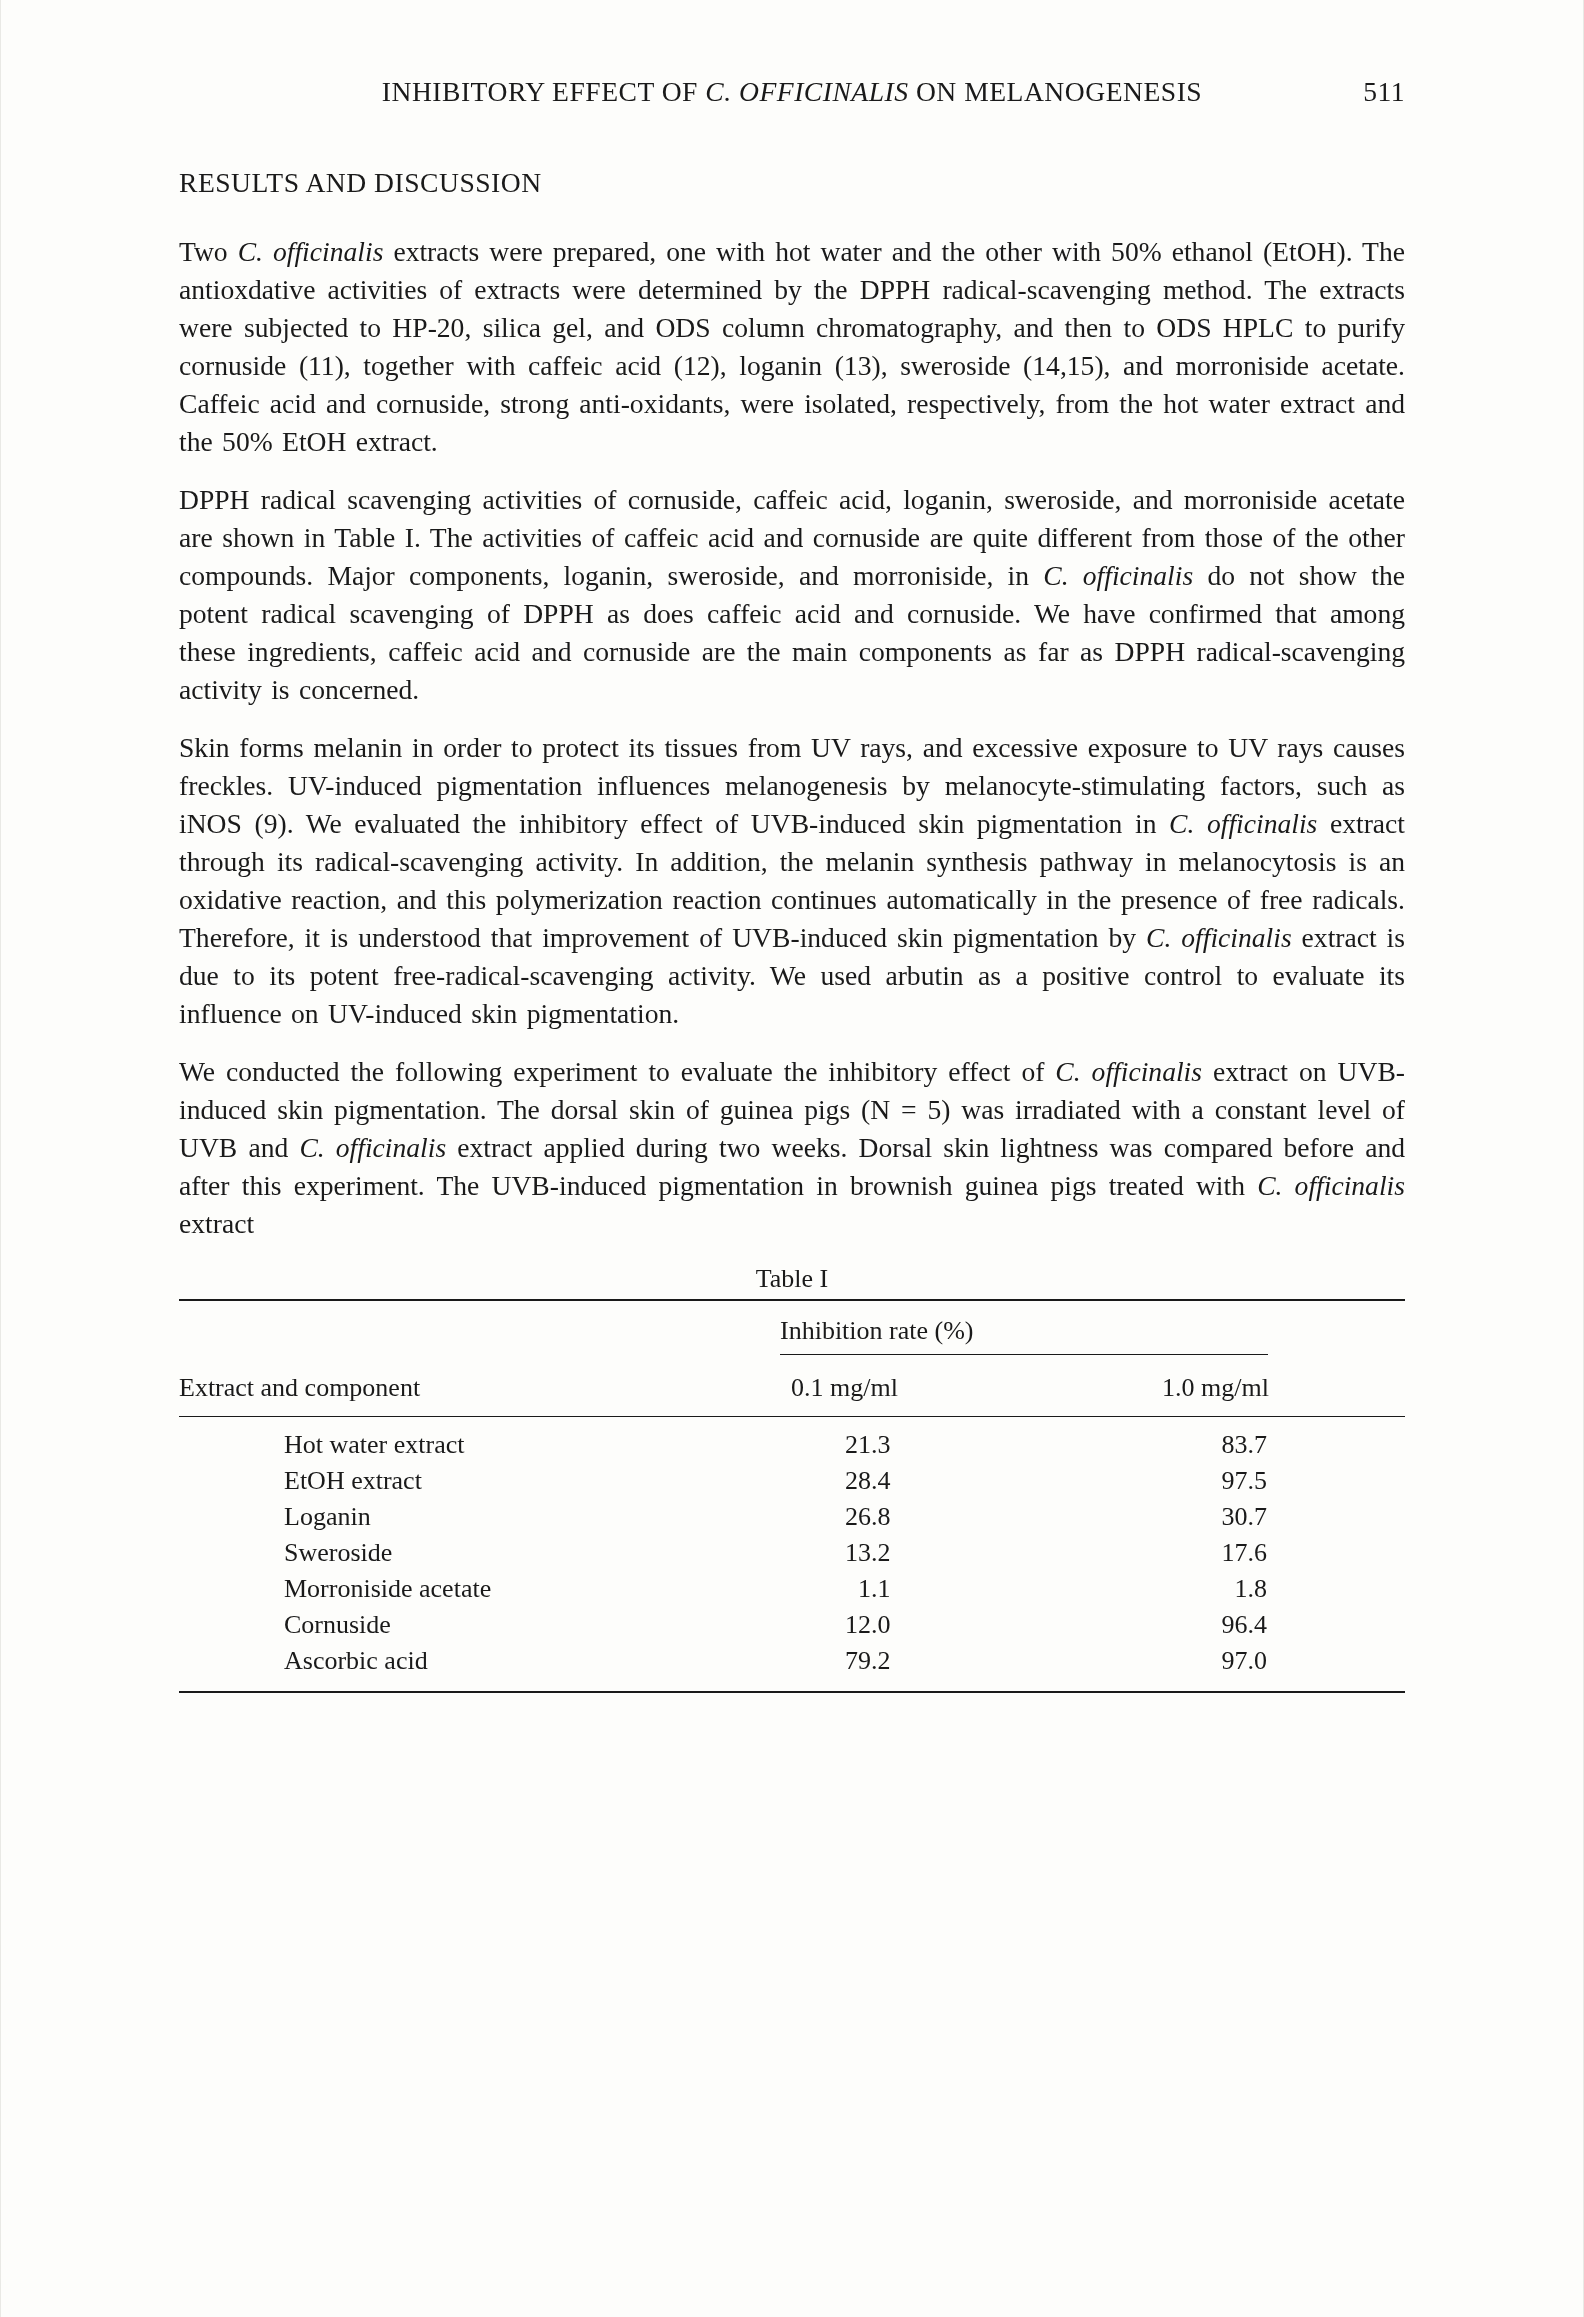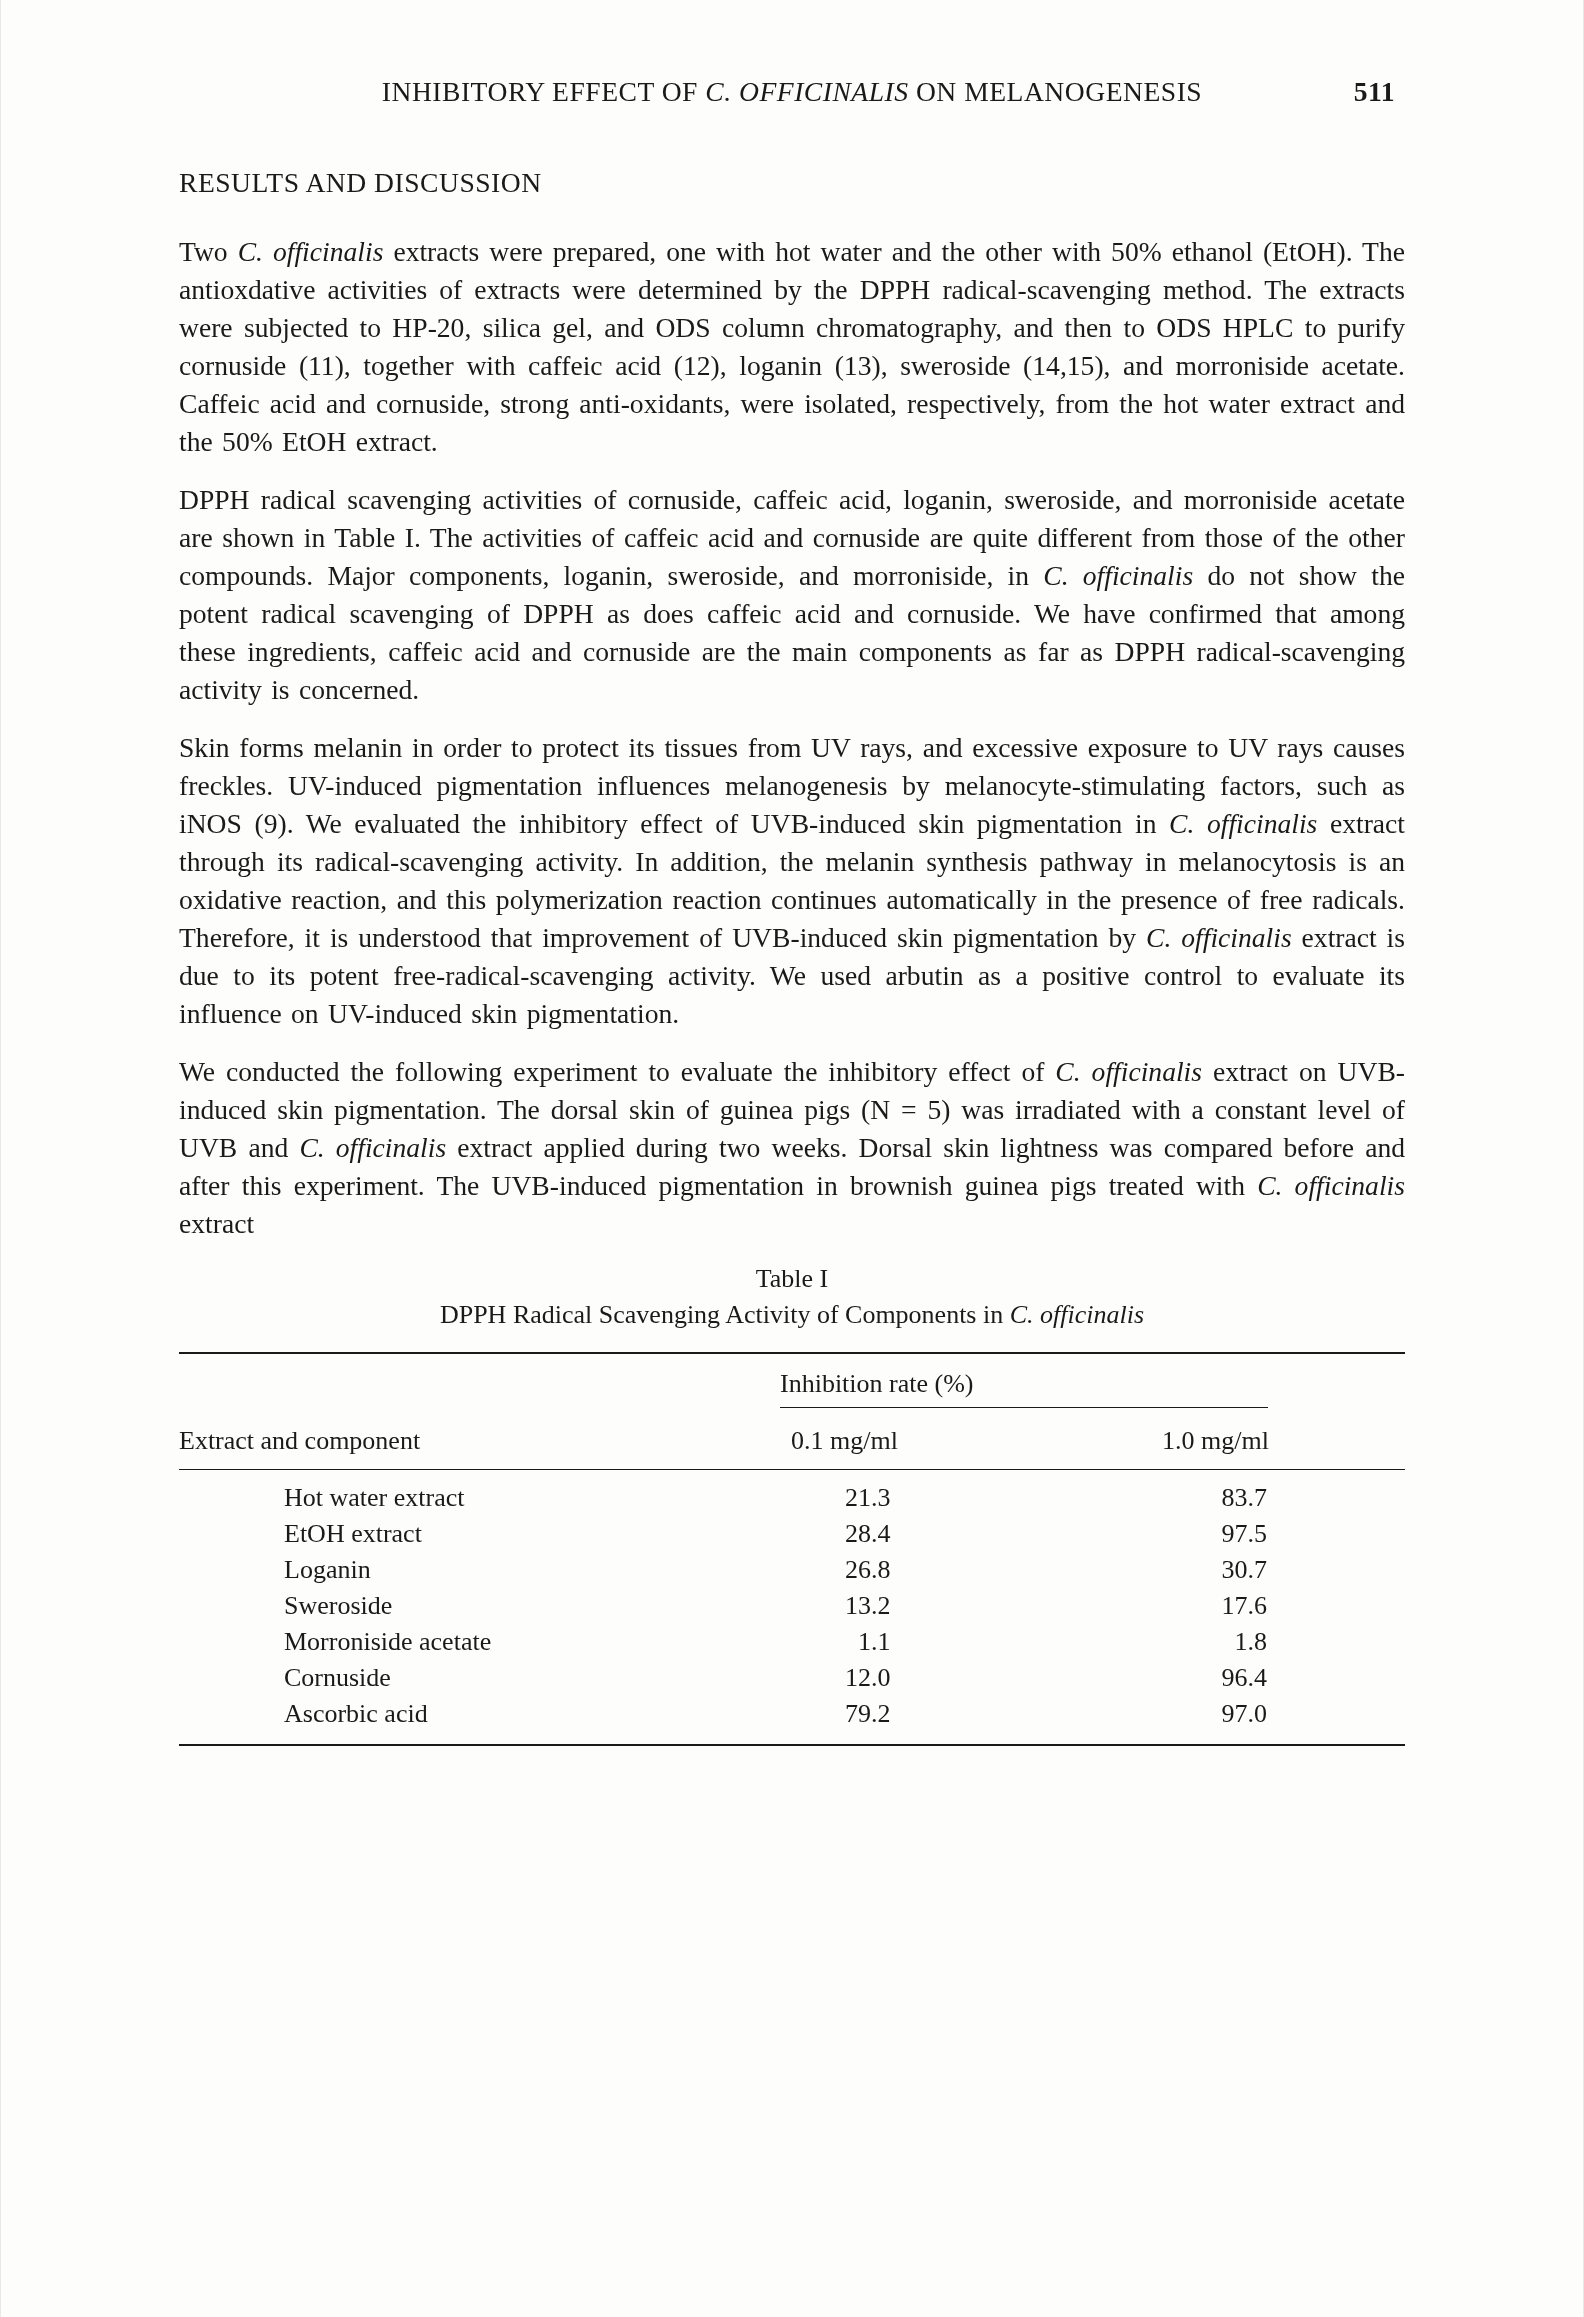--- a/index.html
+++ b/index.html
@@ -24,23 +24,22 @@
   .running-head {
     position: relative;
     text-align: center;
     font-size: 27.6px;
     line-height: 36px;
     letter-spacing: 0.5px;
     white-space: nowrap;
   }
   .rh-page {
     position: absolute;
-    right: 10px;
+    right: 0;
     top: 0;
-    font-weight: bold;
   }
 
   
   .section-heading {
     margin: 55px 0 32px 0;
     font-size: 27.6px;
     line-height: 36px;
     letter-spacing: 0.5px;
     font-weight: normal;
   }
@@ -143,21 +142,20 @@
   <p class="body-para"><span>Two </span><em>C. officinalis</em><span> extracts were prepared, one with hot water and the other with 50% ethanol (EtOH). The antioxdative activities of extracts were determined by the DPPH radical-scavenging method. The extracts were subjected to HP-20, silica gel, and ODS column chromatography, and then to ODS HPLC to purify cornuside (11), together with caffeic acid (12), loganin (13), sweroside (14,15), and morroniside acetate. Caffeic acid and cornuside, strong anti-oxidants, were isolated, respectively, from the hot water extract and the 50% EtOH extract.</span></p>
 
   <p class="body-para"><span>DPPH radical scavenging activities of cornuside, caffeic acid, loganin, sweroside, and morroniside acetate are shown in Table I. The activities of caffeic acid and cornuside are quite different from those of the other compounds. Major components, loganin, sweroside, and morroniside, in </span><em>C. officinalis</em><span> do not show the potent radical scavenging of DPPH as does caffeic acid and cornuside. We have confirmed that among these ingredients, caffeic acid and cornuside are the main components as far as DPPH radical-scavenging activity is concerned.</span></p>
 
   <p class="body-para"><span>Skin forms melanin in order to protect its tissues from UV rays, and excessive exposure to UV rays causes freckles. UV-induced pigmentation influences melanogenesis by melanocyte-stimulating factors, such as iNOS (9). We evaluated the inhibitory effect of UVB-induced skin pigmentation in </span><em>C. officinalis</em><span> extract through its radical-scavenging activity. In addition, the melanin synthesis pathway in melanocytosis is an oxidative reaction, and this polymerization reaction continues automatically in the presence of free radicals. Therefore, it is understood that improvement of UVB-induced skin pigmentation by </span><em>C. officinalis</em><span> extract is due to its potent free-radical-scavenging activity. We used arbutin as a positive control to evaluate its influence on UV-induced skin pigmentation.</span></p>
 
   <p class="body-para"><span>We conducted the following experiment to evaluate the inhibitory effect of </span><em>C. officinalis</em><span> extract on UVB-induced skin pigmentation. The dorsal skin of guinea pigs (N = 5) was irradiated with a constant level of UVB and </span><em>C. officinalis</em><span> extract applied during two weeks. Dorsal skin lightness was compared before and after this experiment. The UVB-induced pigmentation in brownish guinea pigs treated with </span><em>C. officinalis</em><span> extract</span></p>
 
   <div class="table-block">
     <div class="table-title">Table I</div>
-    <div class="table-subtitle"><span>DPPH Radical Scavenging Activity of Components in </span><em>C. officinalis</em></div>
 
     <table class="data-table">
       <colgroup>
         <col class="c1">
           <col class="c2">
           <col class="c3">
           <col class="c4">
       </colgroup>
       <thead>
         <tr class="group-row">

